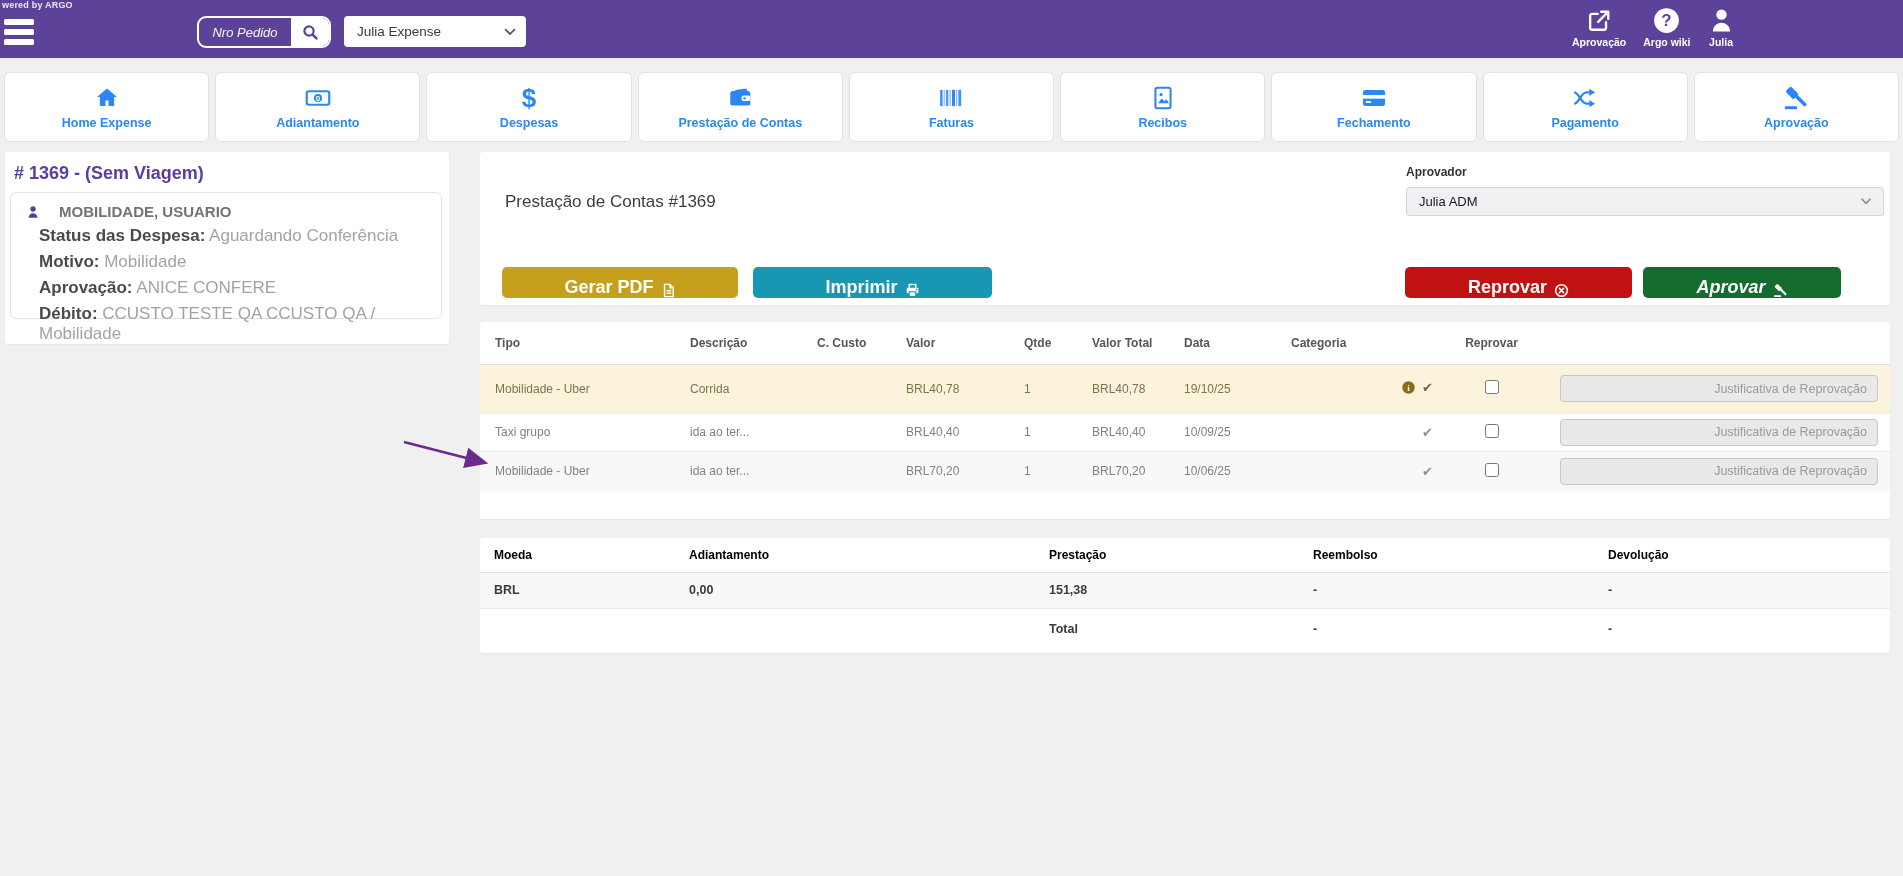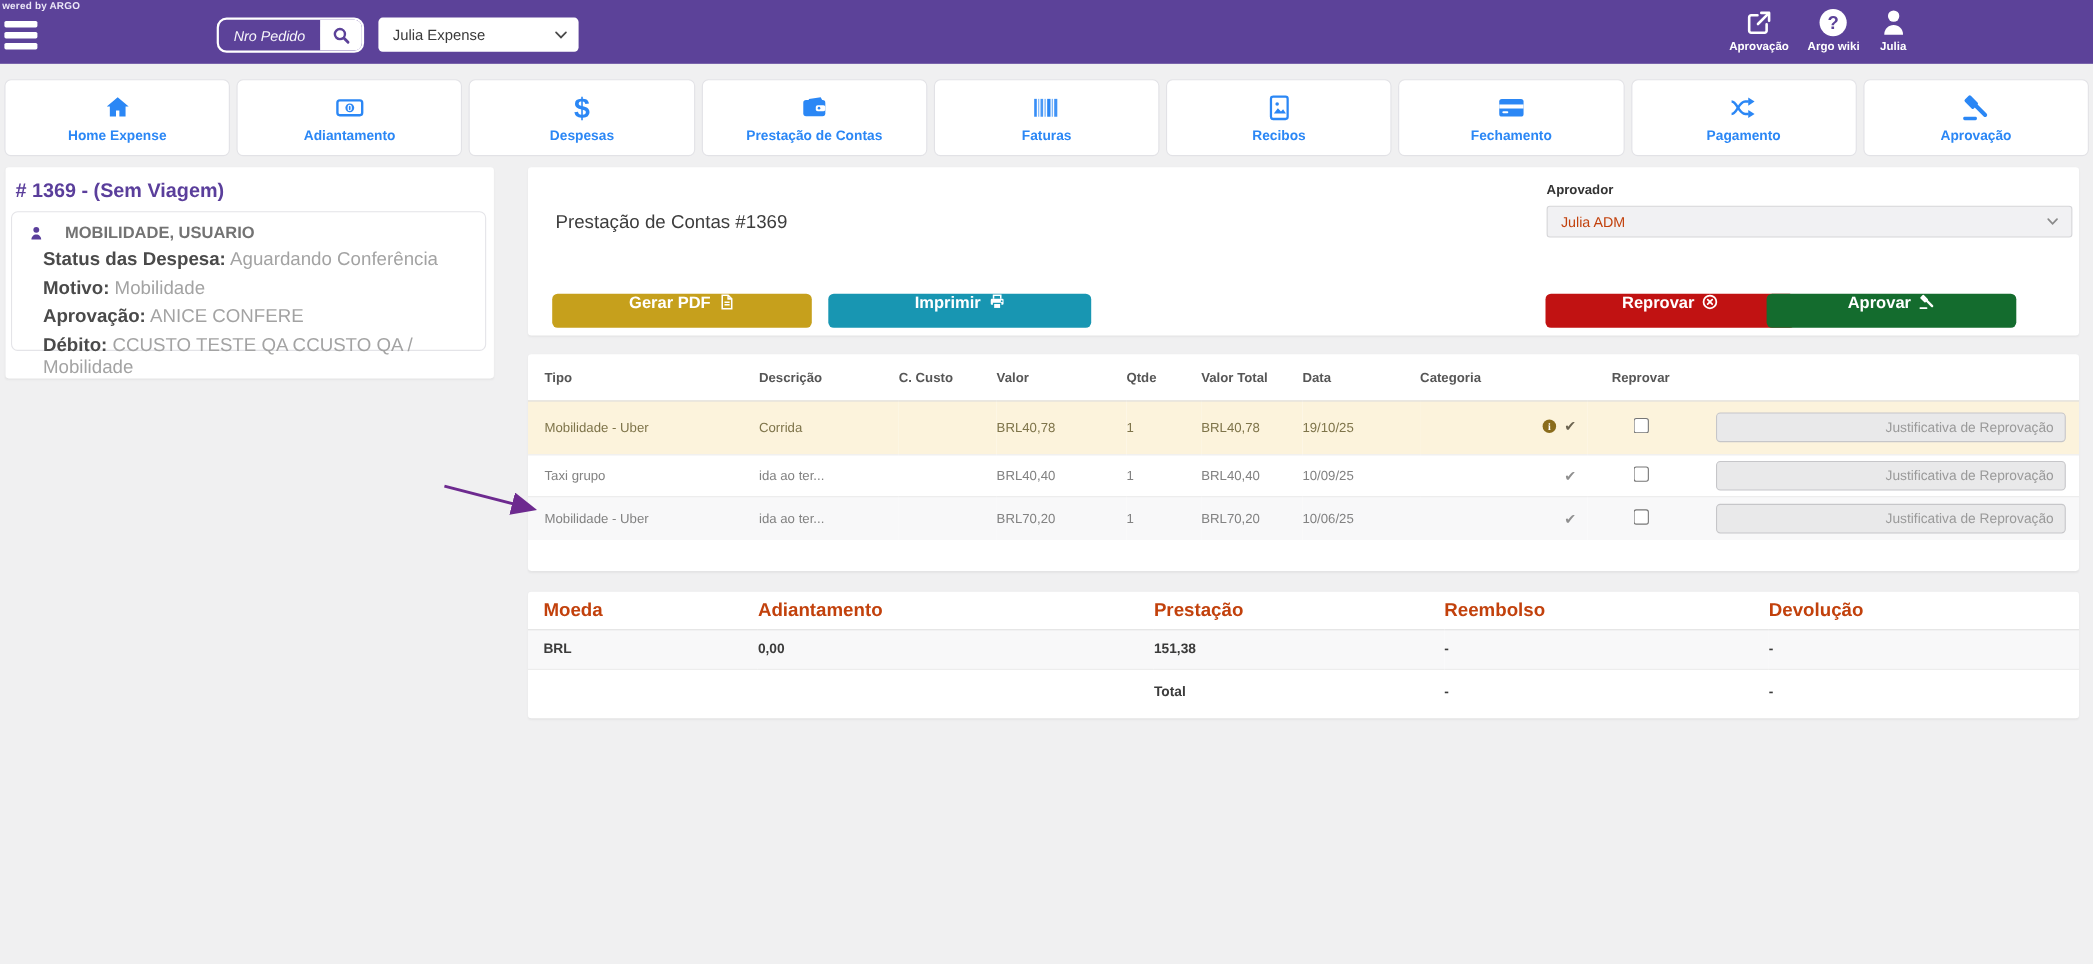--- a/index.html
+++ b/index.html
@@ -31,26 +31,26 @@
   .trip-title { position:absolute; left:9px; top:11px; font-size:18px; font-weight:bold; color:#5A3E9B; }
   .trip-card { position:absolute; left:5px; top:40px; width:432px; height:127px; border:1px solid #e4e4e8; border-radius:6px; padding:10px 10px; }
   .trip-user { display:flex; align-items:center; gap:19px; margin-left:5px; font-size:15px; font-weight:bold; color:#737373; }
   .trip-field { margin:6px 0 0 18px; font-size:17px; }
   .trip-field b { color:#4a4a4a; font-weight:bold; }
   .trip-field span { color:#a3a3a3; }
   
   .main-panel { position:absolute; left:480px; top:152px; width:1410px; height:153px; background:#fff; border-radius:3px; box-shadow:0 1px 2px rgba(0,0,0,.05); }
   .main-title { position:absolute; left:25px; top:40px; font-size:17px; color:#3d3d3d; }
   .approver-label { position:absolute; left:926px; top:13px; font-size:12px; font-weight:bold; color:#333; }
-  .approver-select { position:absolute; left:926px; top:35px; width:478px; height:29px; background:#f1f1f3; border:1px solid #d5d5d8; border-radius:3px; display:flex; align-items:center; justify-content:space-between; padding:0 12px; font-size:13px; color:#c2410c; cursor:pointer; }
-  .btn { position:absolute; top:115px; height:31px; border:none; border-radius:5px; color:#fff; font-size:15px; font-weight:bold; font-family:"Liberation Sans",sans-serif; display:flex; align-items:flex-start; justify-content:center; gap:7px; cursor:pointer; }
+  .approver-select { position:absolute; left:926px; top:35px; width:478px; height:29px; background:#f1f1f3; border:1px solid #d5d5d8; border-radius:3px; display:flex; align-items:center; justify-content:space-between; padding:0 12px; font-size:13px; color:#0f172a; cursor:pointer; }
+  .btn { position:absolute; top:115px; height:31px; border:none; border-radius:5px; color:#fff; font-size:18px; font-weight:bold; font-family:"Liberation Sans",sans-serif; display:flex; align-items:flex-end; justify-content:center; gap:7px; cursor:pointer; }
   .btn-pdf    { left:22px;   width:236px; background:#C6A01C; }
   .btn-print  { left:273px;  width:239px; background:#1896B2; }
   .btn-reject { left:925px;  width:227px; background:#C11212; }
-  .btn-approve{ left:1126px; width:227px; background:#146C2E; }
+  .btn-approve{ left:1163px; width:198px; background:#146C2E;font-style:italic; }
   
   .table-panel { position:absolute; left:480px; top:322px; width:1410px; height:197px; background:#fff; border-radius:3px; box-shadow:0 1px 2px rgba(0,0,0,.05); }
   table { border-collapse:collapse; table-layout:fixed; width:1410px; }
   .exp-table thead td { height:42px; font-size:12px; font-weight:bold; color:#565656; border-bottom:1px solid #dcdcdc; }
   .exp-table td { text-align:left; vertical-align:middle; }
   .exp-table tbody td { font-size:12px; color:#828282; }
   .exp-table tbody tr + tr td { border-top:1px solid #ececec; }
   .exp-table td:first-child { padding-left:15px; }
   tr.r1 td { height:49px; } tr.r2 td { height:38px; } tr.r3 td { height:40px; }
   tr.hl td { background:#FCF3DC; color:#7E744A; }
@@ -58,21 +58,21 @@
   .cat-cell { text-align:right !important; padding-right:10px; }
   .cat-icons { display:inline-flex; align-items:center; gap:7px; }
   .check { font-size:13px; color:#8f8f8f; }
   .check.dark { color:#6B6350; }
   .chk-col { text-align:center !important; padding-left:0 !important; }
   .chk { width:14px; height:14px; cursor:pointer; }
   .just-cell input { width:318px; height:27px; margin-left:20px; background:#e9e9ea; border:1px solid #c6c6c9; border-radius:4px; font-size:12.5px; color:#555; padding:0 10px; font-family:"Liberation Sans",sans-serif;text-align:right; }
   .just-cell input::placeholder { color:#9a9a9a; }
   
   .summary-panel { position:absolute; left:480px; top:538px; width:1410px; height:115px; background:#fff; border-radius:3px; box-shadow:0 1px 2px rgba(0,0,0,.05); }
-  .sum-table thead td { height:34px; font-size:17px; font-weight:bold; color:#c2410c; border-bottom:1px solid #e2e2e2; }
+  .sum-table thead td { height:34px; font-size:12px; font-weight:bold; color:#000000; border-bottom:1px solid #e2e2e2; }
   .sum-table td { text-align:left; vertical-align:middle; }
   .sum-table td:first-child { padding-left:14px; }
   .sum-table tr.vals td { height:36px; background:#f8f8f9; font-size:12.5px; font-weight:bold; color:#3b3b3b; border-bottom:1px solid #ececec; }
   .sum-table tr.tot td { height:42px; font-size:12.5px; font-weight:bold; color:#3b3b3b; }
   
   .arrow-annot { position:absolute; left:398px; top:436px; pointer-events:none; }
 </style>
 </head>
 <body>
 

